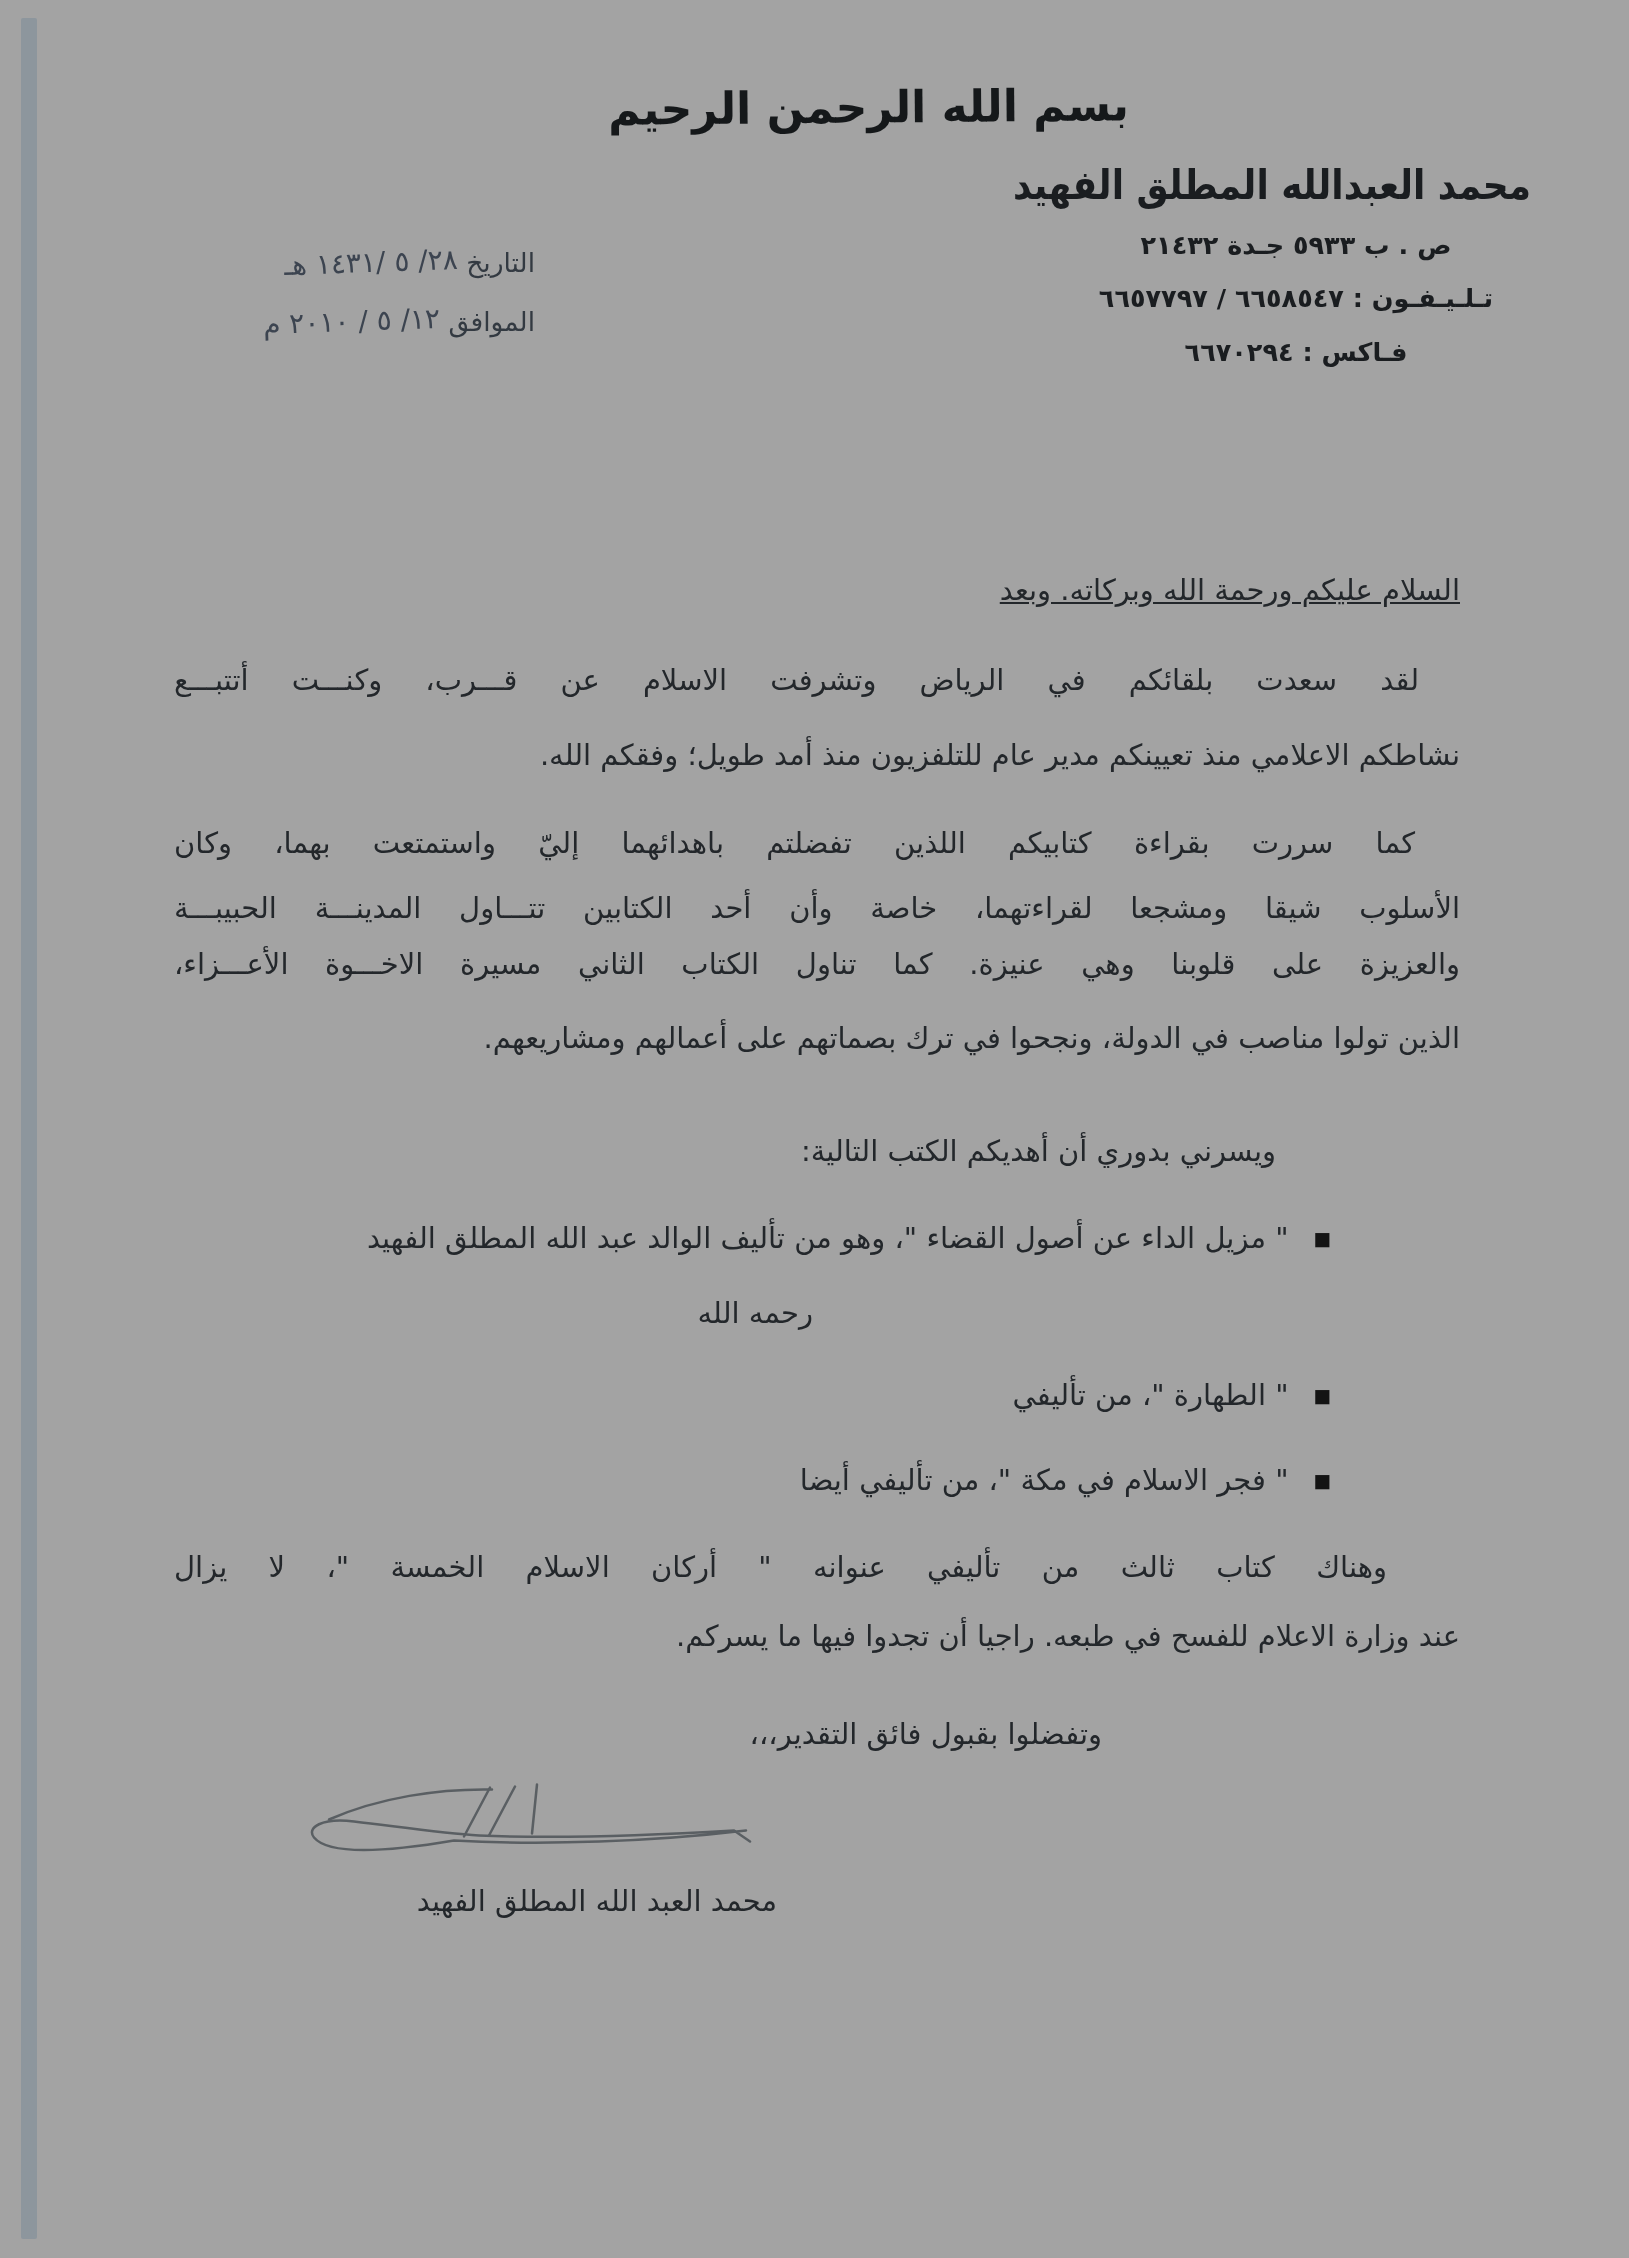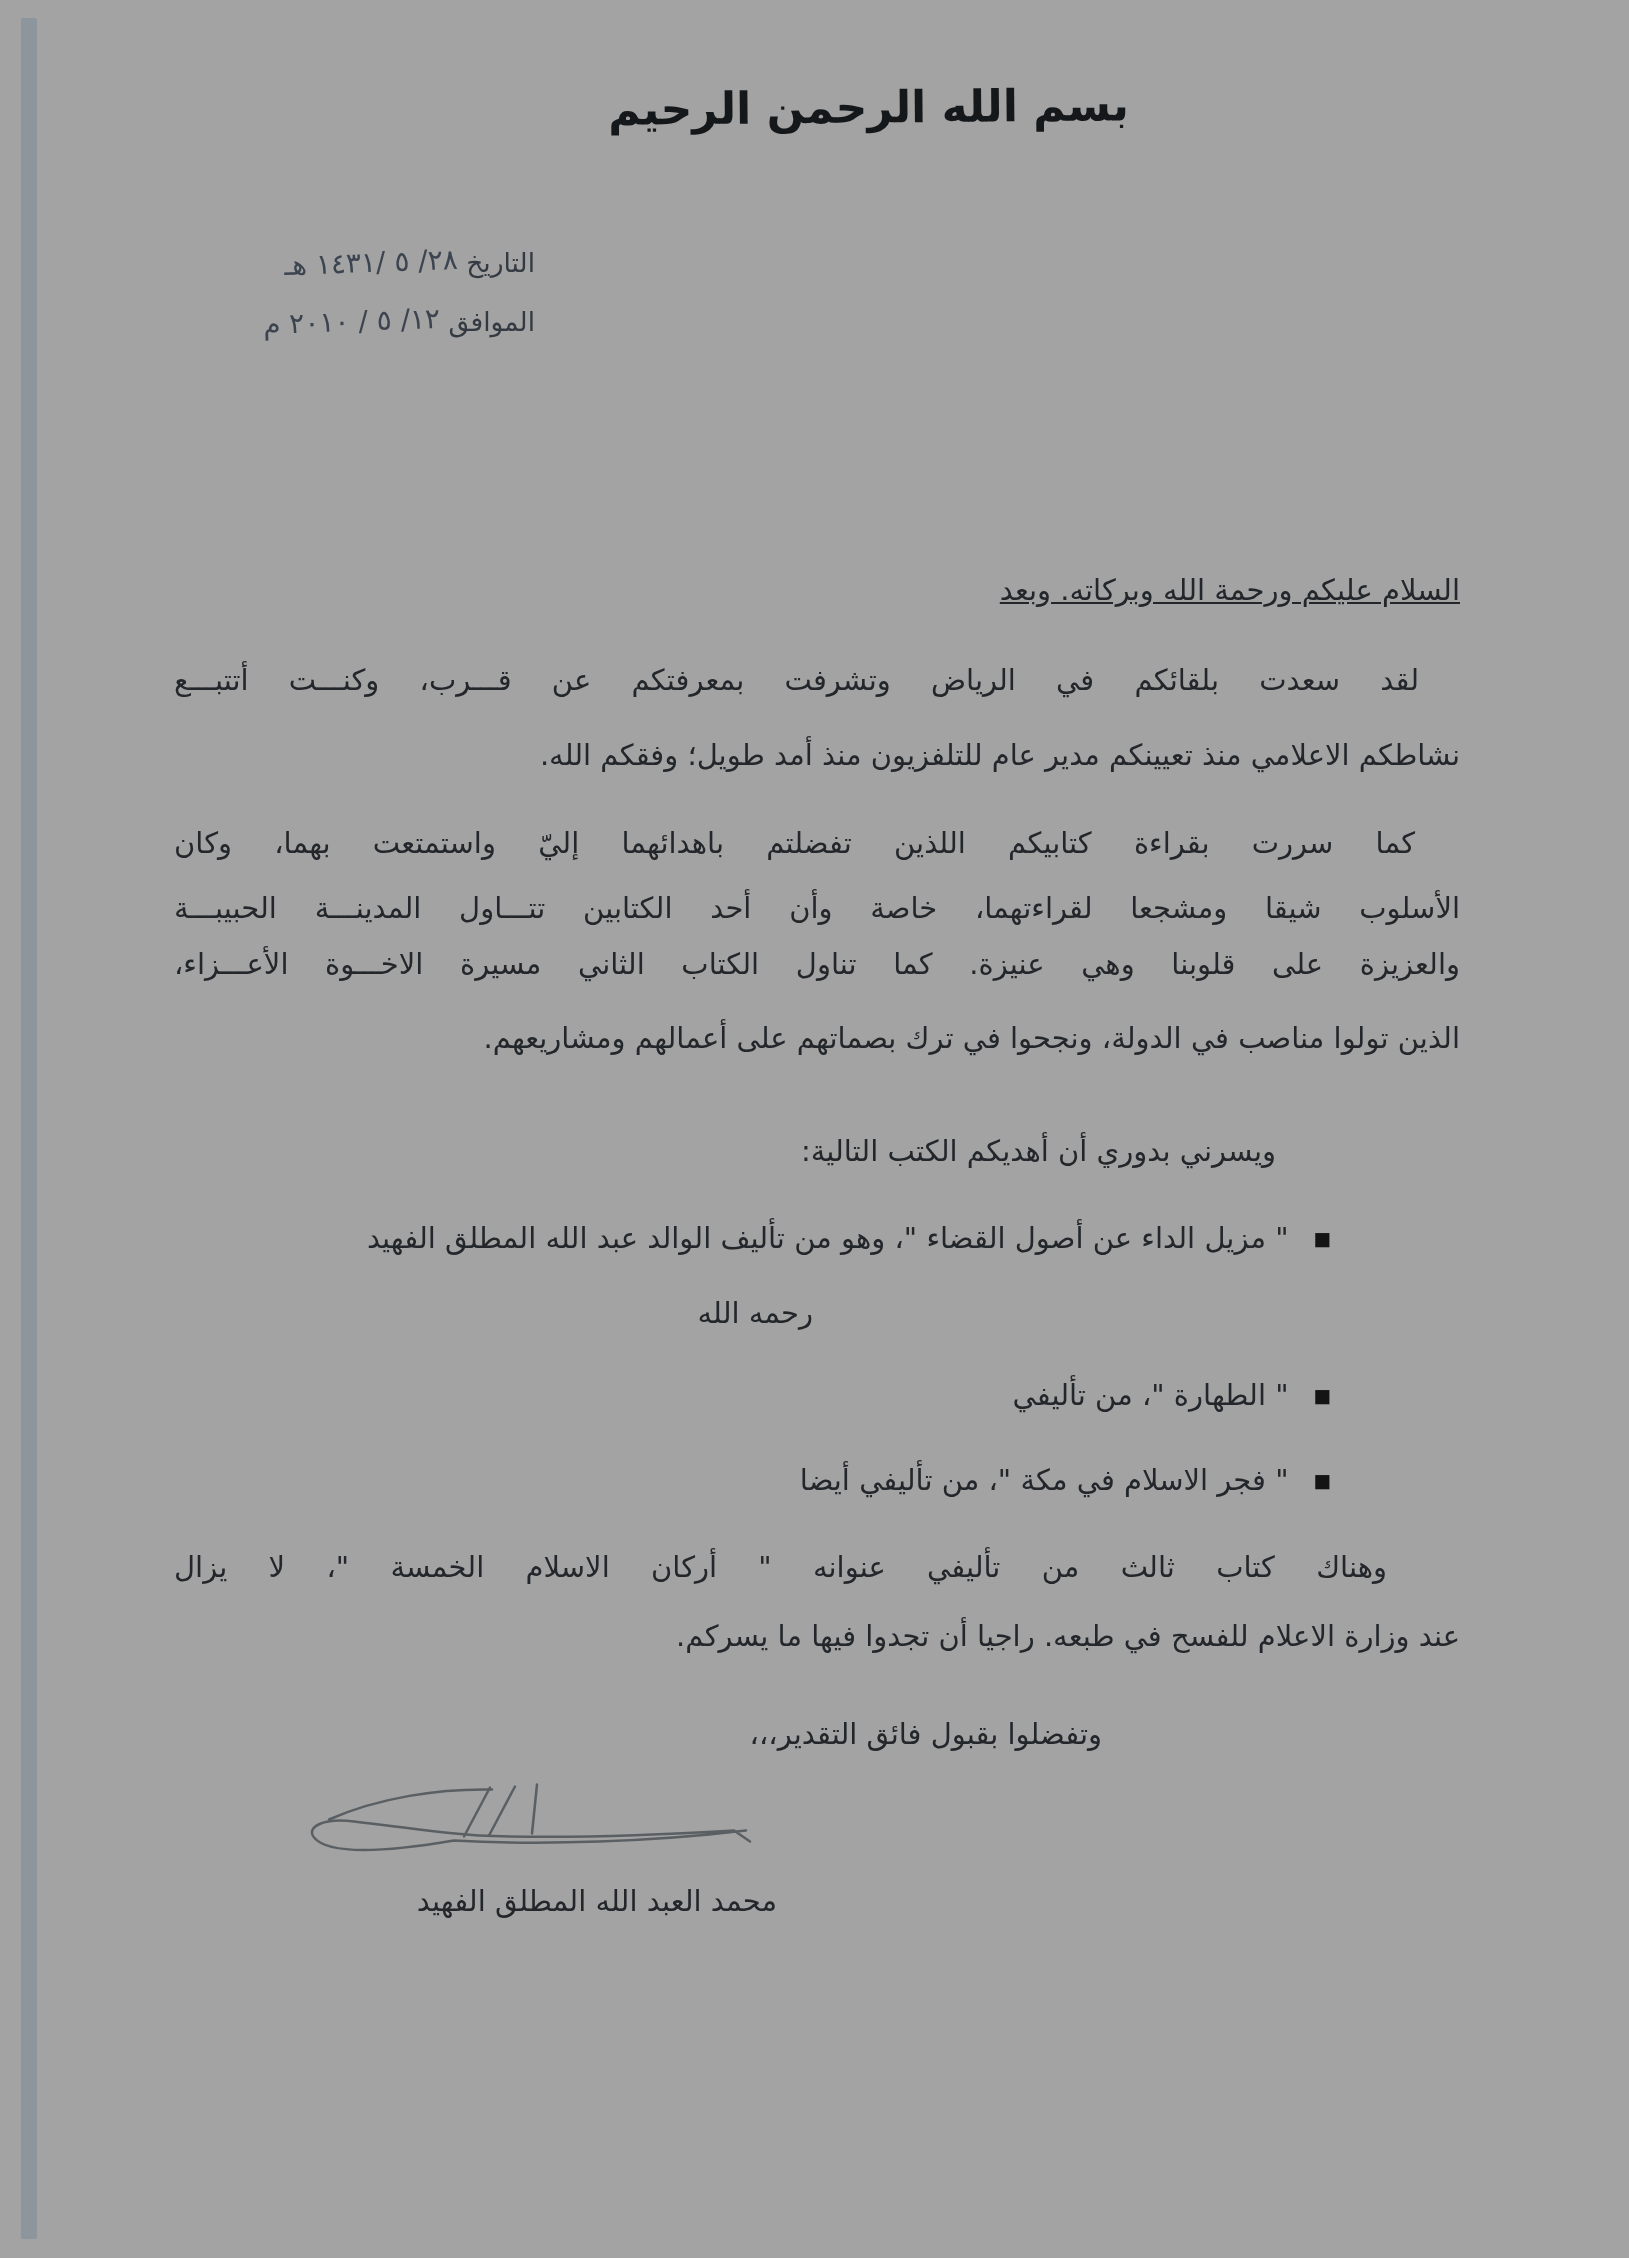--- a/index.html
+++ b/index.html
@@ -86,40 +86,46 @@
 </style>
 </head>
 <body>
 
 <div class="page">
 
   <div class="scan-bar"></div>
 
   <div class="basmala">بسم الله الرحمن الرحيم</div>
 
+  <div class="letterhead">
+    <div class="lh-name">محمد العبدالله المطلق الفهيد</div>
+    <div class="lh-line">ص . ب ٥٩٣٣ جـدة ٢١٤٣٢</div>
+    <div class="lh-line">تـلـيـفـون : ٦٦٥٨٥٤٧ / ٦٦٥٧٧٩٧</div>
+    <div class="lh-line">فـاكس : ٦٦٧٠٢٩٤</div>
+  </div>
 
   <div class="dates">
     <div class="date-line">
       <span>التاريخ</span>
       <span class="hand">٢٨/ ٥ /١٤٣١ هـ</span>
     </div>
     <div class="date-line">
       <span>الموافق</span>
       <span class="hand">١٢/ ٥ / ٢٠١٠ م</span>
     </div>
   </div>
 
   <div class="letter-body">
 
     <div class="tline recipient-row" style="top:0;">
     </div>
 
     <div class="tline" style="top:90px;text-decoration:underline;">السلام عليكم ورحمة الله وبركاته. وبعد</div>
 
-    <div class="tline just" style="top:180px; padding-right:41px;">لقد سعدت بلقائكم في الرياض وتشرفت بمعرفتكم عن قـــرب، وكنـــت أتتبـــع</div>
+    <div class="tline just" style="top:180px; padding-right:41px;">لقد سعدت بلقائكم في الرياض وتشرفت الاسلام عن قـــرب، وكنـــت أتتبـــع</div>
     <div class="tline" style="top:255px;">نشاطكم الاعلامي منذ تعيينكم مدير عام للتلفزيون منذ أمد طويل؛ وفقكم الله.</div>
 
     <div class="tline just" style="top:343px; padding-right:45px;">كما سررت بقراءة كتابيكم اللذين تفضلتم باهدائهما إليّ واستمتعت بهما، وكان</div>
     <div class="tline just" style="top:408px;">الأسلوب شيقا ومشجعا لقراءتهما، خاصة وأن أحد الكتابين تتـــاول المدينـــة الحبيبـــة</div>
     <div class="tline just" style="top:464px;">والعزيزة على قلوبنا وهي عنيزة. كما تناول الكتاب الثاني مسيرة الاخـــوة الأعـــزاء،</div>
     <div class="tline" style="top:538px;">الذين تولوا مناصب في الدولة، ونجحوا في ترك بصماتهم على أعمالهم ومشاريعهم.</div>
 
     <div class="tline" style="top:651px; padding-right:184px;">ويسرني بدوري أن أهديكم الكتب التالية:</div>
 
     <div class="tline" style="top:738px; padding-right:129px;">

